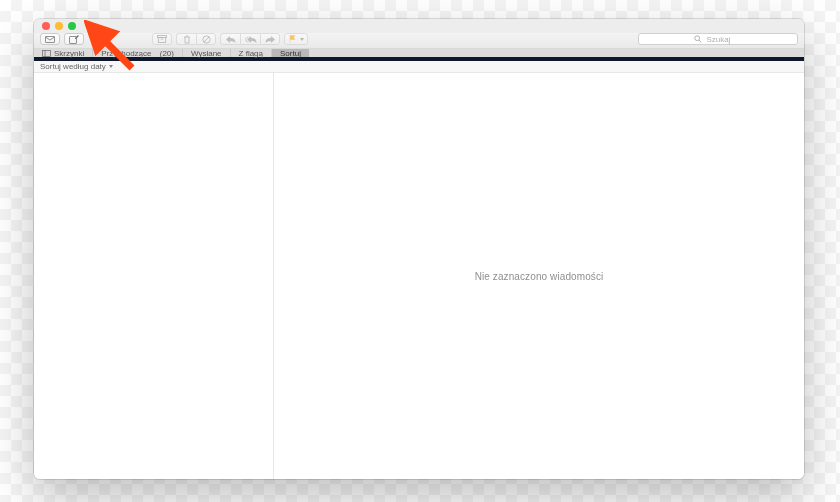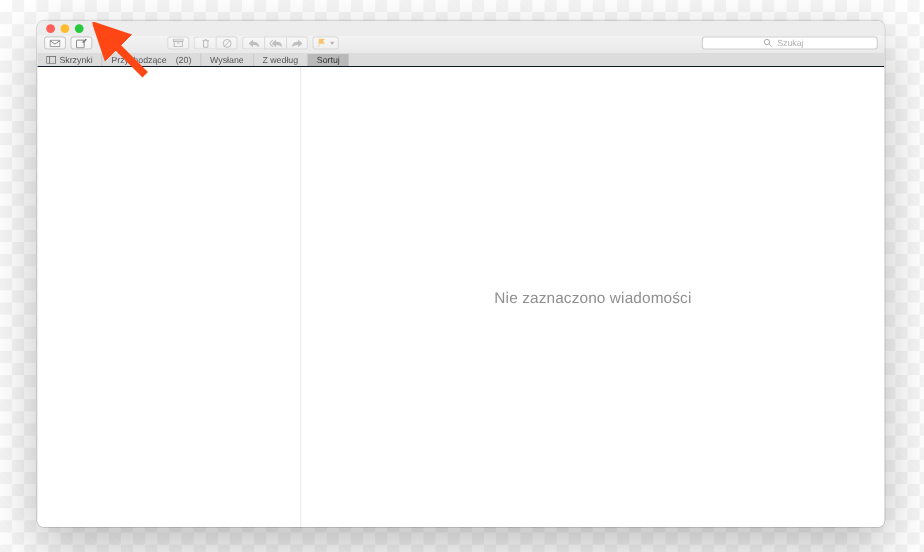--- a/index.html
+++ b/index.html
@@ -79,37 +79,37 @@
     border-radius: 3px;
     background:#fff;
     display:flex; align-items:center; justify-content:center; gap:3px;
     font-size:8px; color:var(--placeholder);
   }
   .search svg{flex-shrink:0}
   .search input{border:none; outline:none; background:transparent; font-size:8px; width:38px; color:var(--text);}
   .search input::placeholder{color:var(--placeholder)}
   .tabbar {
     height:12px; background:var(--tabbar);
-    border-bottom:1px solid #0f172a;
+    border-bottom:4px solid #0f172a;
     display:flex; align-items:stretch; font-size:8px; color:#555;
   }
   .tabseg { display:flex; align-items:center; padding:0 8px; gap:3px; border-right:1px solid #cacaca; }
   .tabseg.sel { background: var(--tabbar-sel); color:#333; }
   .filterbar {
     height:12px; background: var(--filterbar);
     border-bottom:1px solid var(--pane-divider);
     display:flex; align-items:center; font-size:8px; color:#666;
     padding:0 6px; gap:4px;
   }
   .content { flex:1; display:flex; }
   .listpane { width:240px; border-right:1px solid var(--pane-divider); background:#fff; }
   .msgpane {
     flex:1; background:#fff;
     display:flex; align-items:center; justify-content:center;
-    font-size:14px; color:var(--text-muted);
+    font-size:10px; color:var(--text-muted);
     letter-spacing:.1px;
   }
   svg { display:block; }
   .flag-btn::after{
     content:""; width:0;height:0;
     border-left:2px solid transparent;border-right:2px solid transparent;border-top:3px solid #888;
     margin-left:3px;
   }
   .sort-row::after{
     content:""; width:0;height:0;
@@ -212,27 +212,32 @@
         </svg>
       <span>Skrzynki</span>
     </span>
     <span class="tabseg">
       <span>Przychodzące</span>&nbsp;<span>(20)</span>
     </span>
     <span class="tabseg">
       <span>Wysłane</span>
     </span>
     <span class="tabseg">
-      <span>Z według</span>
+      <span>Z flagą</span>
     </span>
     <span class="tabseg sel" style="border-right:none">
       <span>Sortuj</span>
     </span>
   </div>
 
+  <div class="filterbar">
+    <span class="sort-row" style="display:inline-flex;align-items:center">
+      <span>Sortuj według daty</span>
+    </span>
+  </div>
 
   <div class="content">
     <div class="listpane"></div>
     <div class="msgpane">
       <span>Nie zaznaczono wiadomości</span>
     </div>
   </div>
 
 </div>
 

